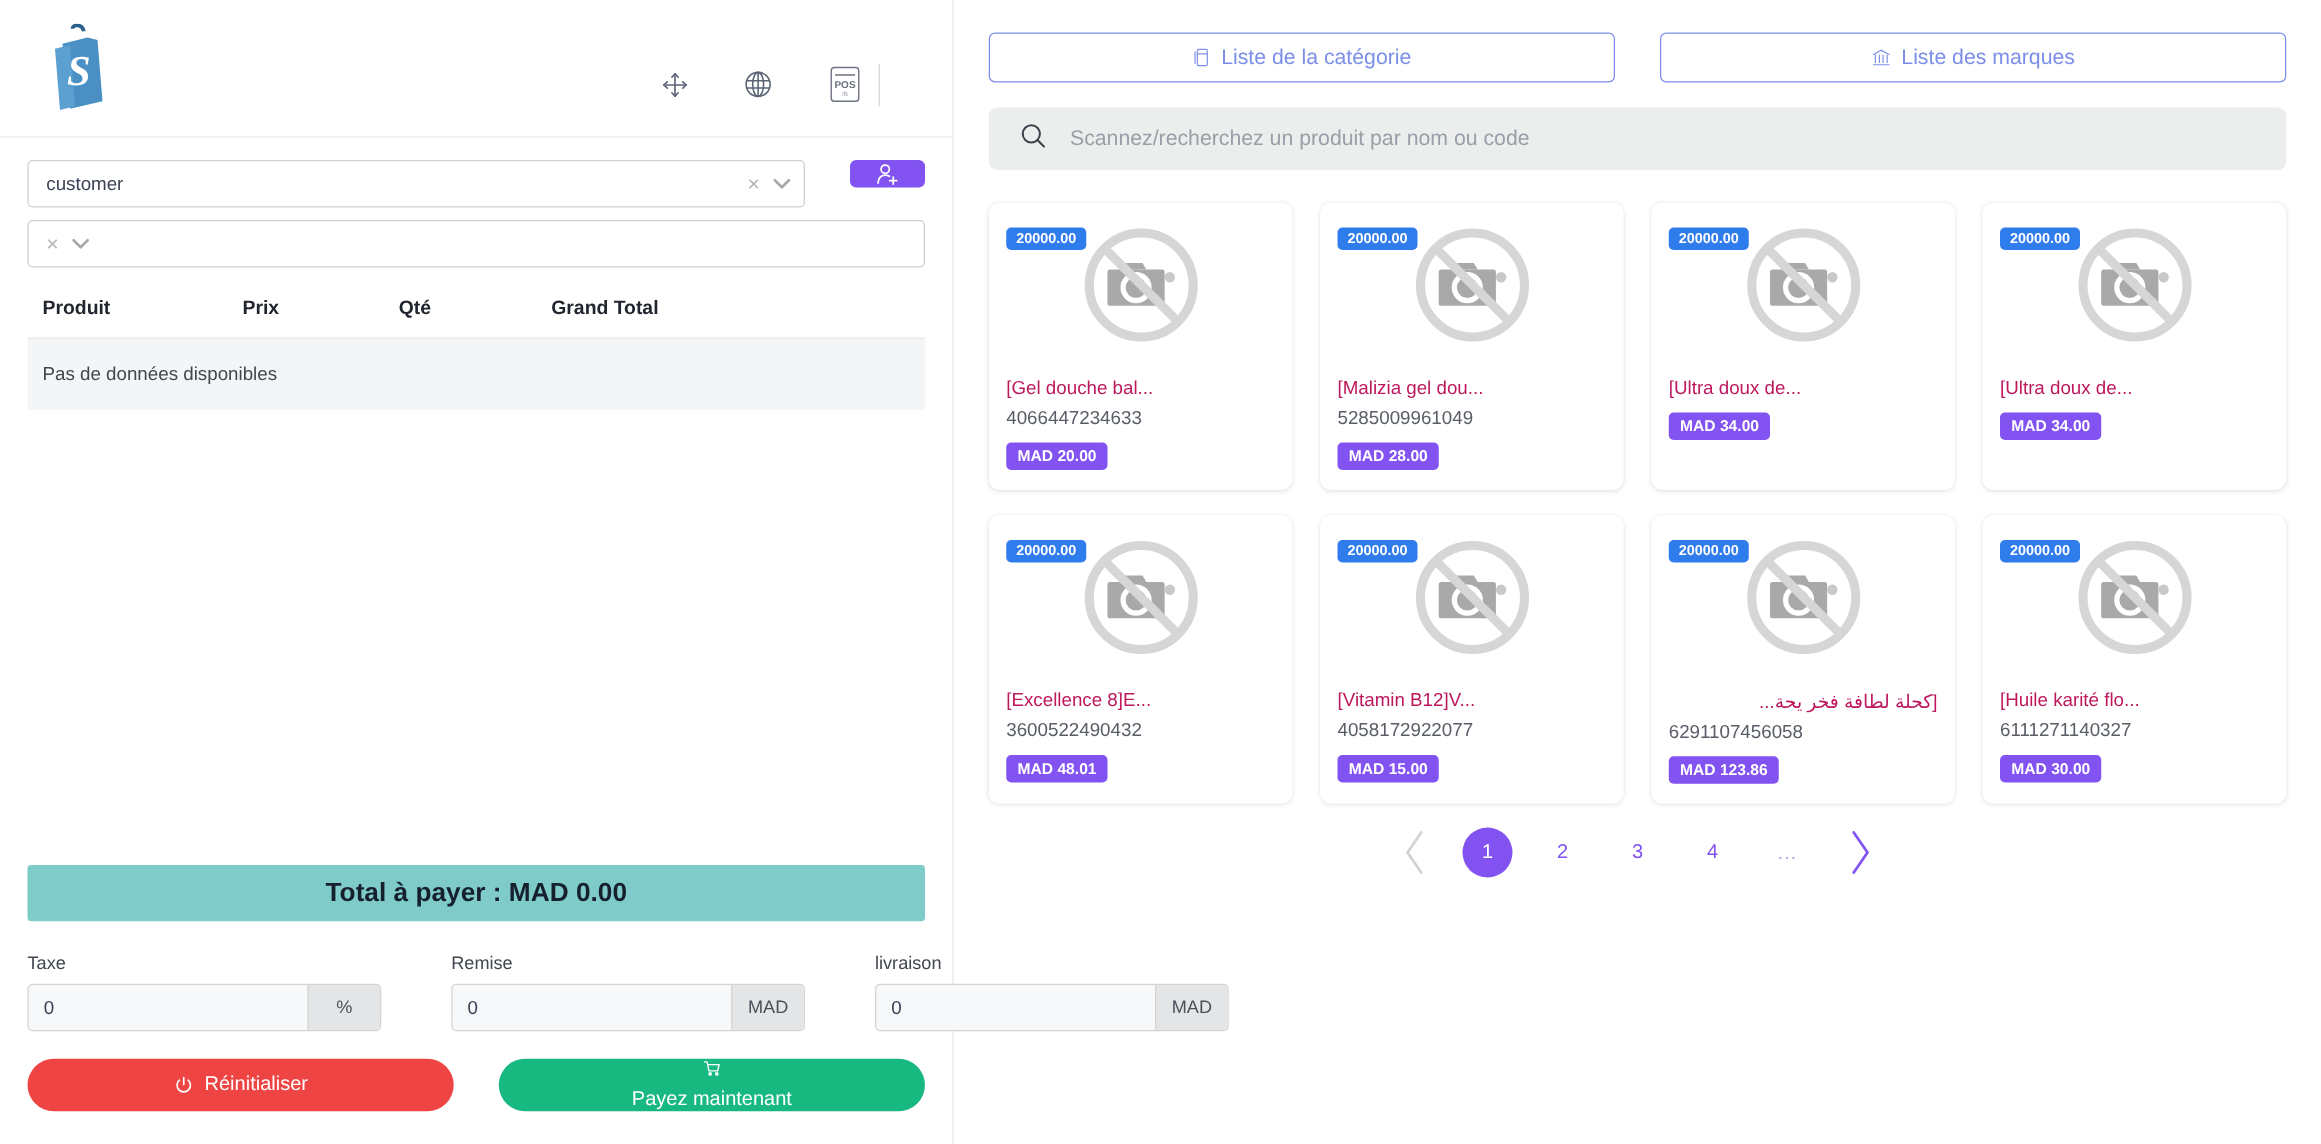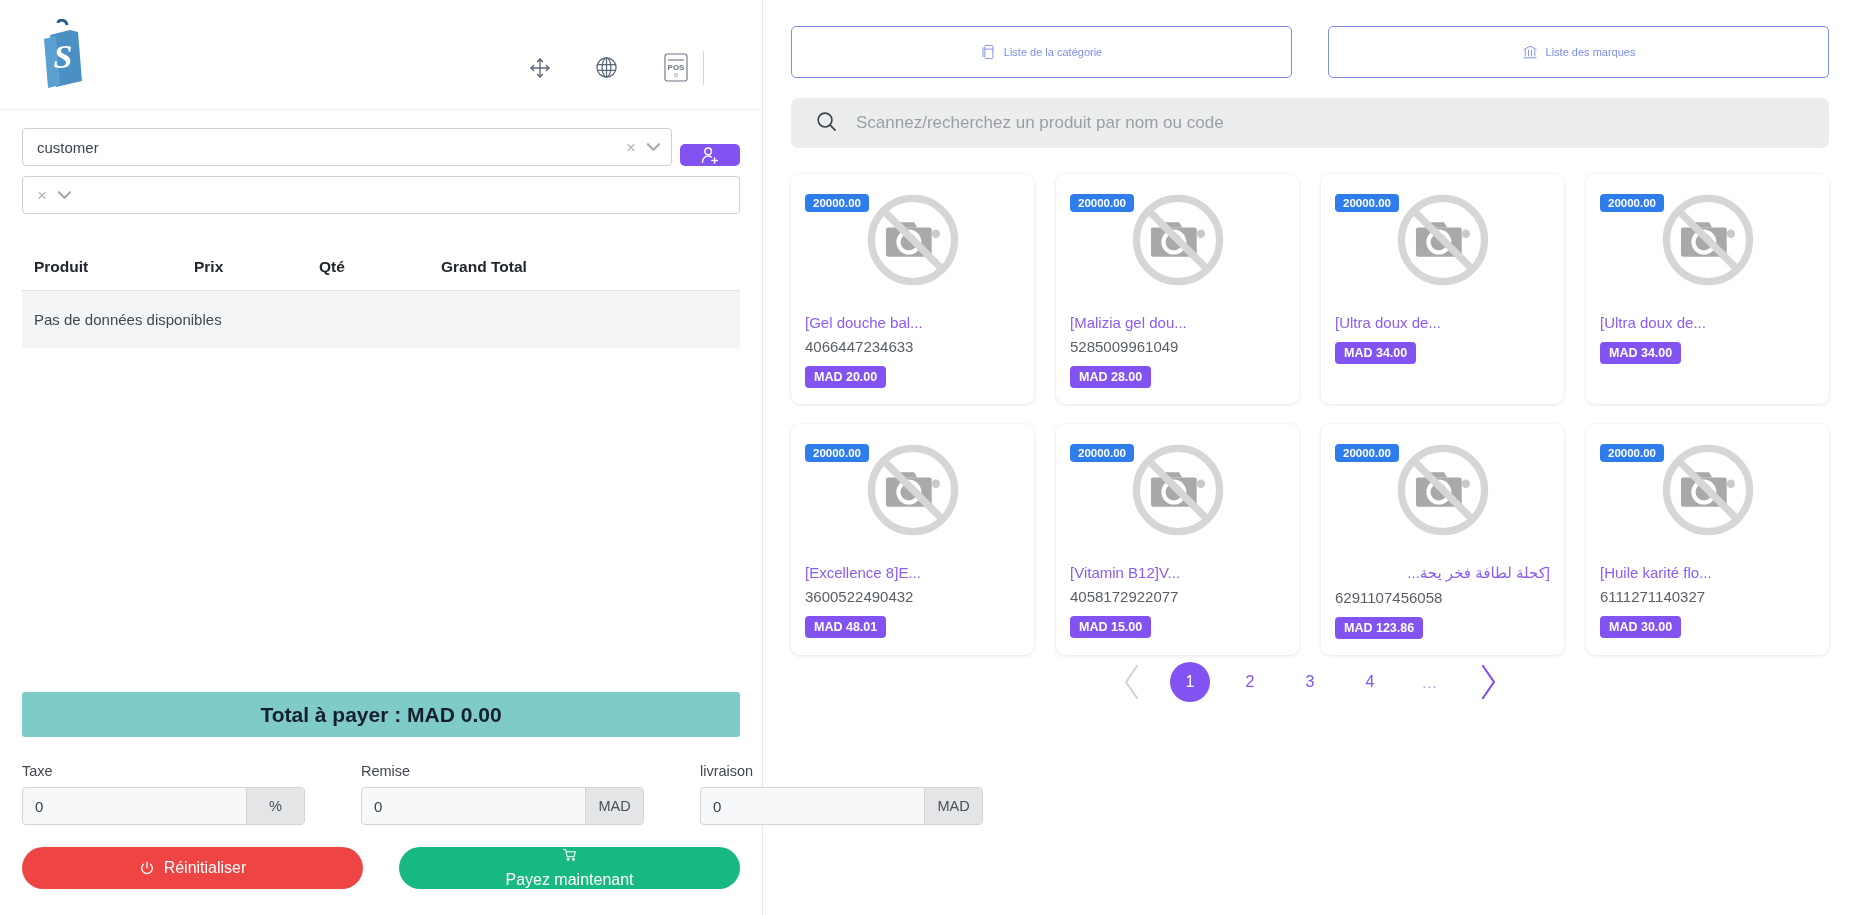--- a/index.html
+++ b/index.html
@@ -33,21 +33,21 @@
     padding-right: 36px; padding-top: 26px;
   }
   .hicon { color: #5a6475; display: flex; align-items: center; justify-content: center; cursor: pointer; }
   .pos-icon-wrap { position: relative; display: flex; align-items: center; }
   .pos-divider {
     width: 1px; height: 34px; background: #d8d8d8; margin-left: 12px;
   }
 
   .lp-body { padding: 18px 22px 0 22px; flex: 1 1 auto; display: flex; flex-direction: column; }
 
-  .cust-row { display: flex; align-items: flex-end; }
+  .cust-row { display: flex; align-items: flex-start; gap: 28px; }
   .cust-select {
     flex: 1 1 auto; height: 38px;
     border: 1px solid #cfcfcf; border-radius: 4px;
     display: flex; align-items: center; padding: 0 10px 0 14px;
     background: #fff;
   }
   .cust-select .val { font-size: 15px; color: #3c4257; flex: 1 1 auto; }
   .sel-icons { display: flex; align-items: center; gap: 10px; color: #b4b4b4; }
   .sel-x { font-size: 17px; line-height: 1; cursor: pointer; }
   .sel-caret { font-size: 13px; line-height: 1; cursor: pointer; }
@@ -59,21 +59,21 @@
   }
 
   .wh-select {
     margin-top: 10px; height: 38px;
     border: 1px solid #cfcfcf; border-radius: 4px;
     display: flex; align-items: center; padding: 0 14px;
     background: #fff;
   }
   .wh-select .val { font-size: 15px; color: #3c4257; flex: 1 1 auto; }
 
-  .cart-table { margin-top: 44px; }
+  .cart-table { margin-top: 24px; }
   .cart-head {
     display: flex; padding: 0 12px 14px 12px;
     border-bottom: 1px solid #e4e4e4;
     font-size: 15.5px; font-weight: 700; color: #21252e;
   }
   .col-prod { width: 160px; }
   .col-prix { width: 125px; }
   .col-qte  { width: 122px; }
   .col-gt   { flex: 1 1 auto; }
   .cart-empty {
@@ -120,23 +120,23 @@
   .btn-pay   { background: #18b981; flex-direction: column; }
 
   
   .right-panel {
     flex: 1 1 auto; height: 915px; background: #ffffff;
     display: flex; flex-direction: column;
     padding: 26px 28px 0 28px; overflow: hidden;
   }
   .rp-tabs { display: flex; gap: 36px; }
   .rp-tab {
-    flex: 1 1 0; height: 52px;
+    flex: 1 1 0; height: 40px;
     border: 1px solid #7b8fe8; border-radius: 5px; background: #fff;
-    color: #7b8fe8; font-size: 11px; cursor: pointer;
+    color: #7b8fe8; font-size: 17px; cursor: pointer;
     display: flex; align-items: center; justify-content: center; gap: 8px;
     font-family: "Liberation Sans", sans-serif;
   }
 
   .rp-search {
     margin-top: 20px; height: 50px;
     background: #eceded; border-radius: 7px;
     display: flex; align-items: center; padding: 0 24px; gap: 18px;
   }
   .rp-search input {
@@ -160,21 +160,21 @@
   }
   .pimg { position: relative; height: 104px; display: flex; align-items: center; justify-content: center; }
   .stock-badge {
     position: absolute; top: 6px; left: 0;
     background: #2f7ced; color: #fff;
     font-size: 11.5px; font-weight: 700;
     padding: 3px 8px; border-radius: 4px; z-index: 2;
     white-space: nowrap;
   }
   .pname {
-    margin-top: 22px; font-size: 15px; color: #8b5cf6;
+    margin-top: 22px; font-size: 15px; color: #be185d;
     white-space: nowrap; overflow: hidden; text-overflow: ellipsis;
   }
   .pname.rtl { direction: rtl; text-align: right; }
   .pcode { margin-top: 7px; font-size: 15px; color: #595e66; }
   .price-badge {
     margin-top: 11px; align-self: flex-start;
     background: #8253f1; color: #fff;
     font-size: 12.5px; font-weight: 700;
     padding: 4px 9px; border-radius: 4px;
   }

